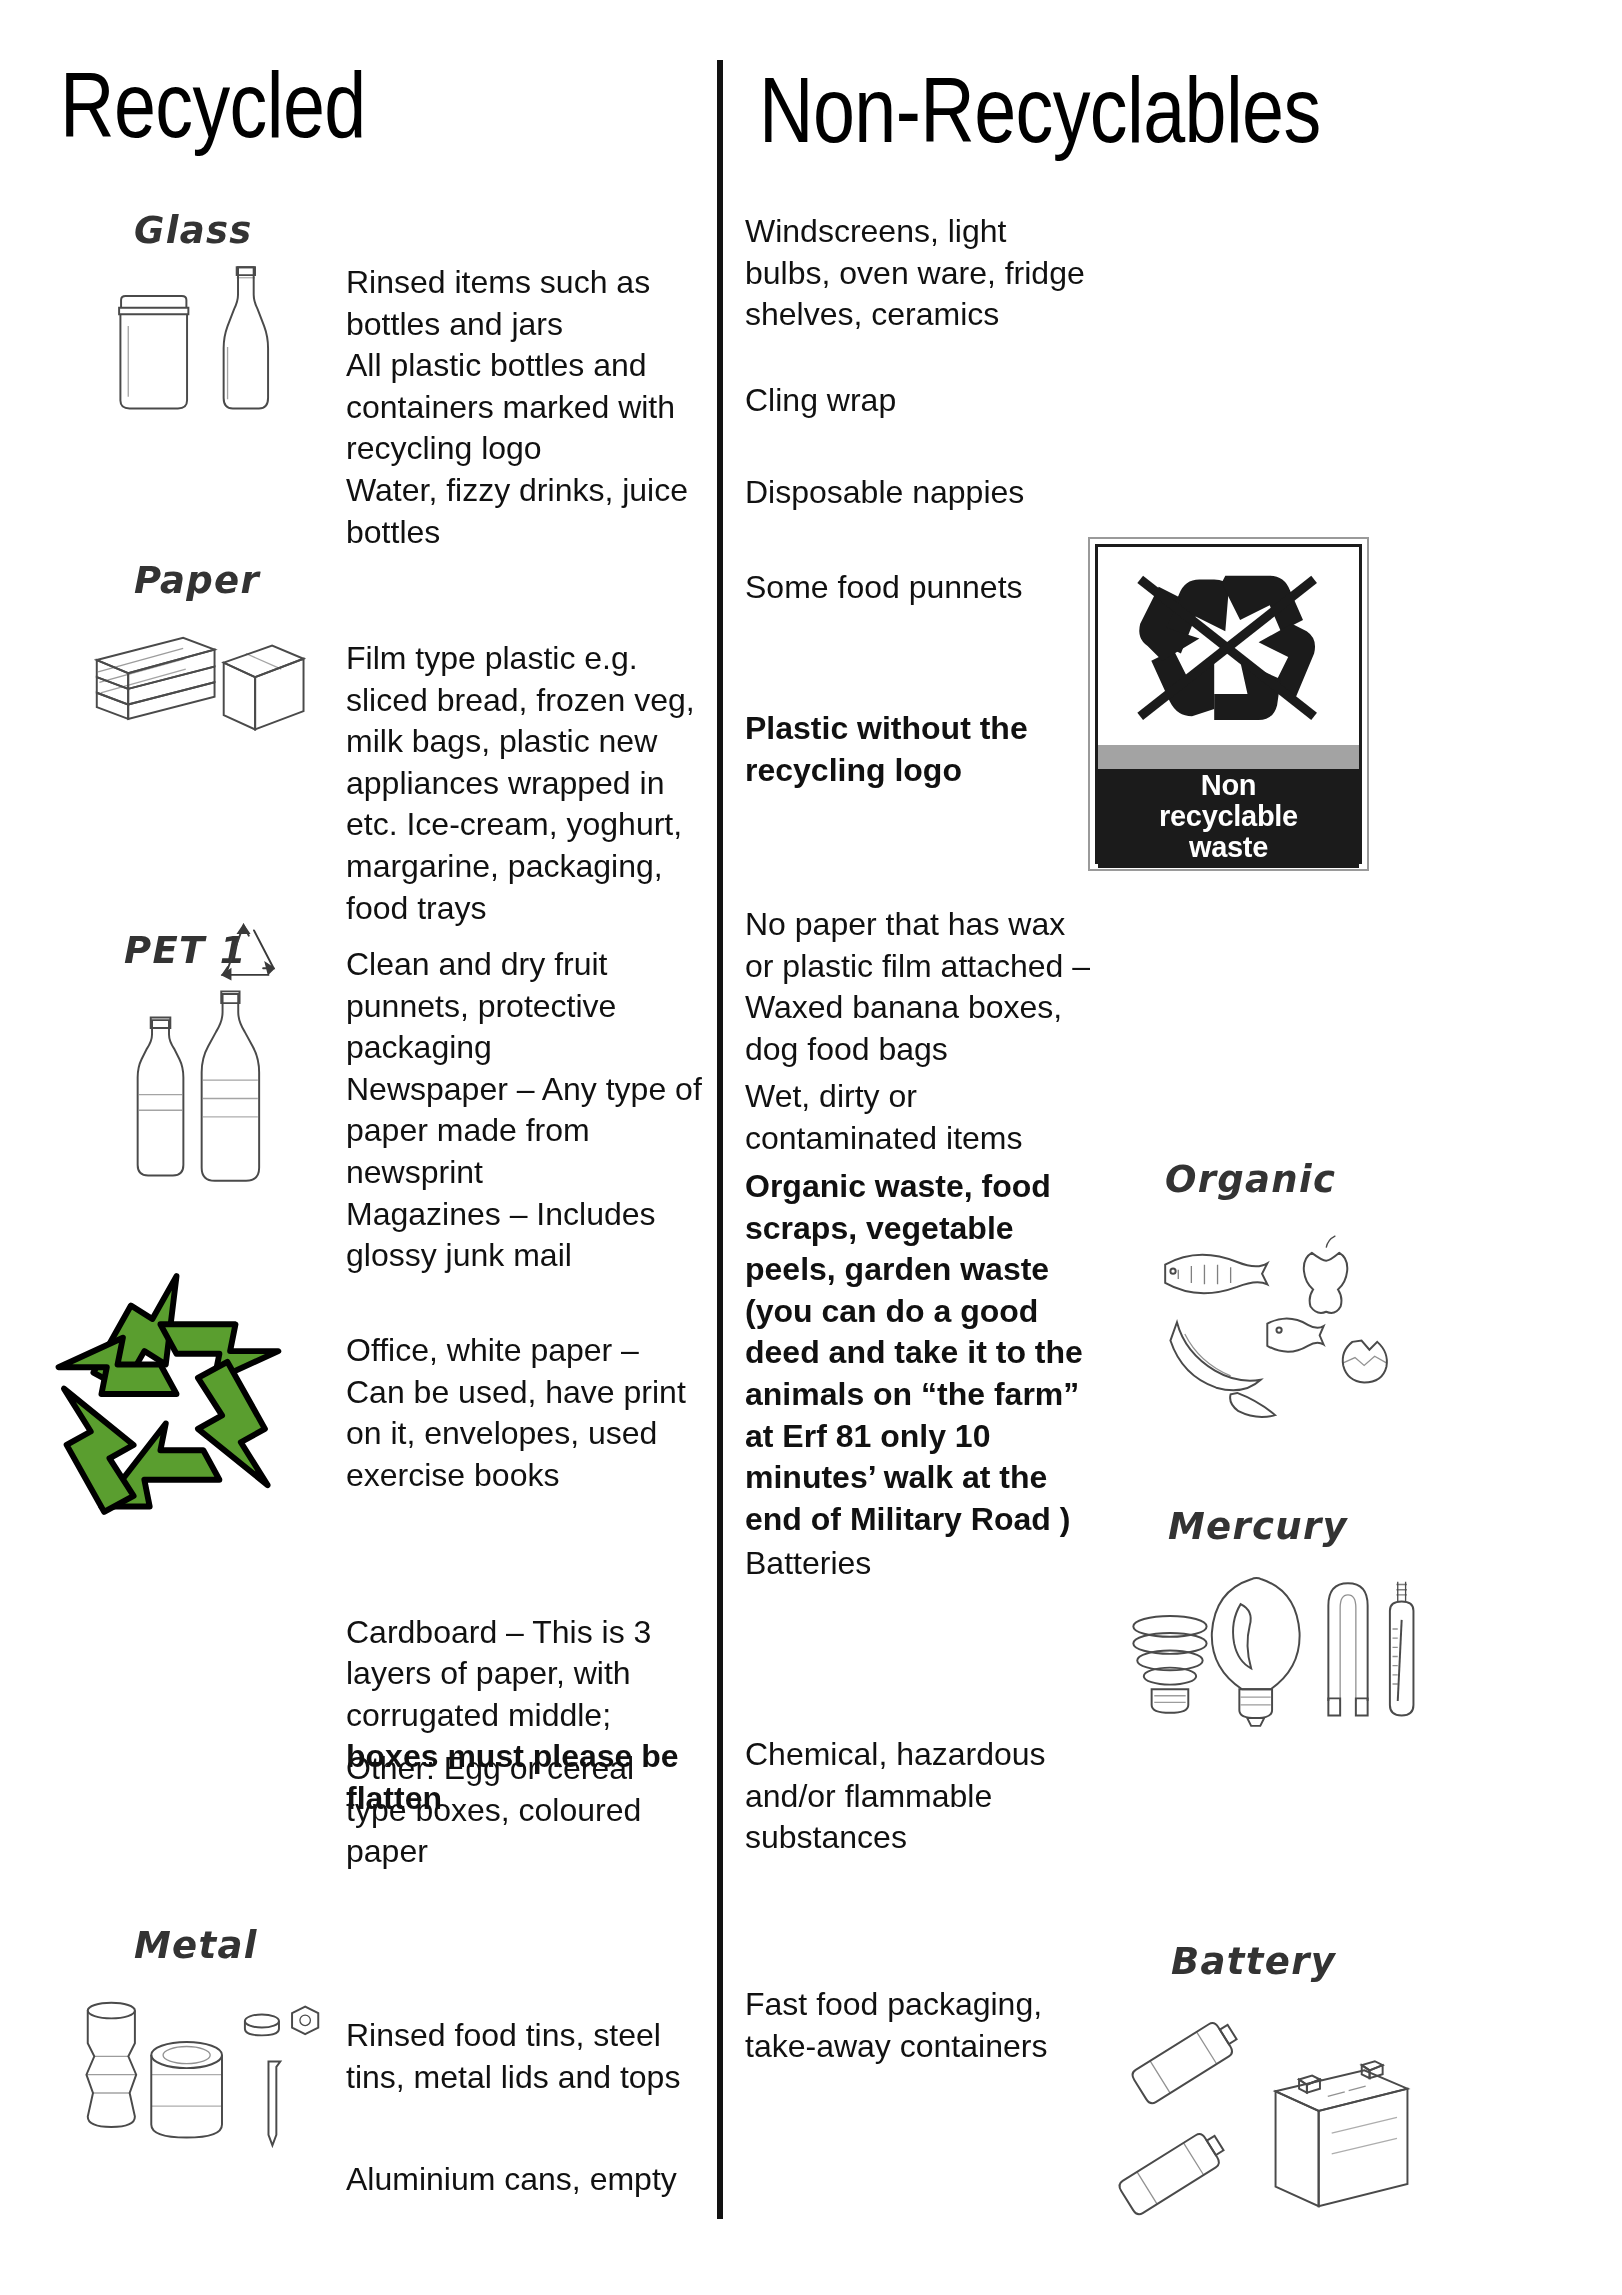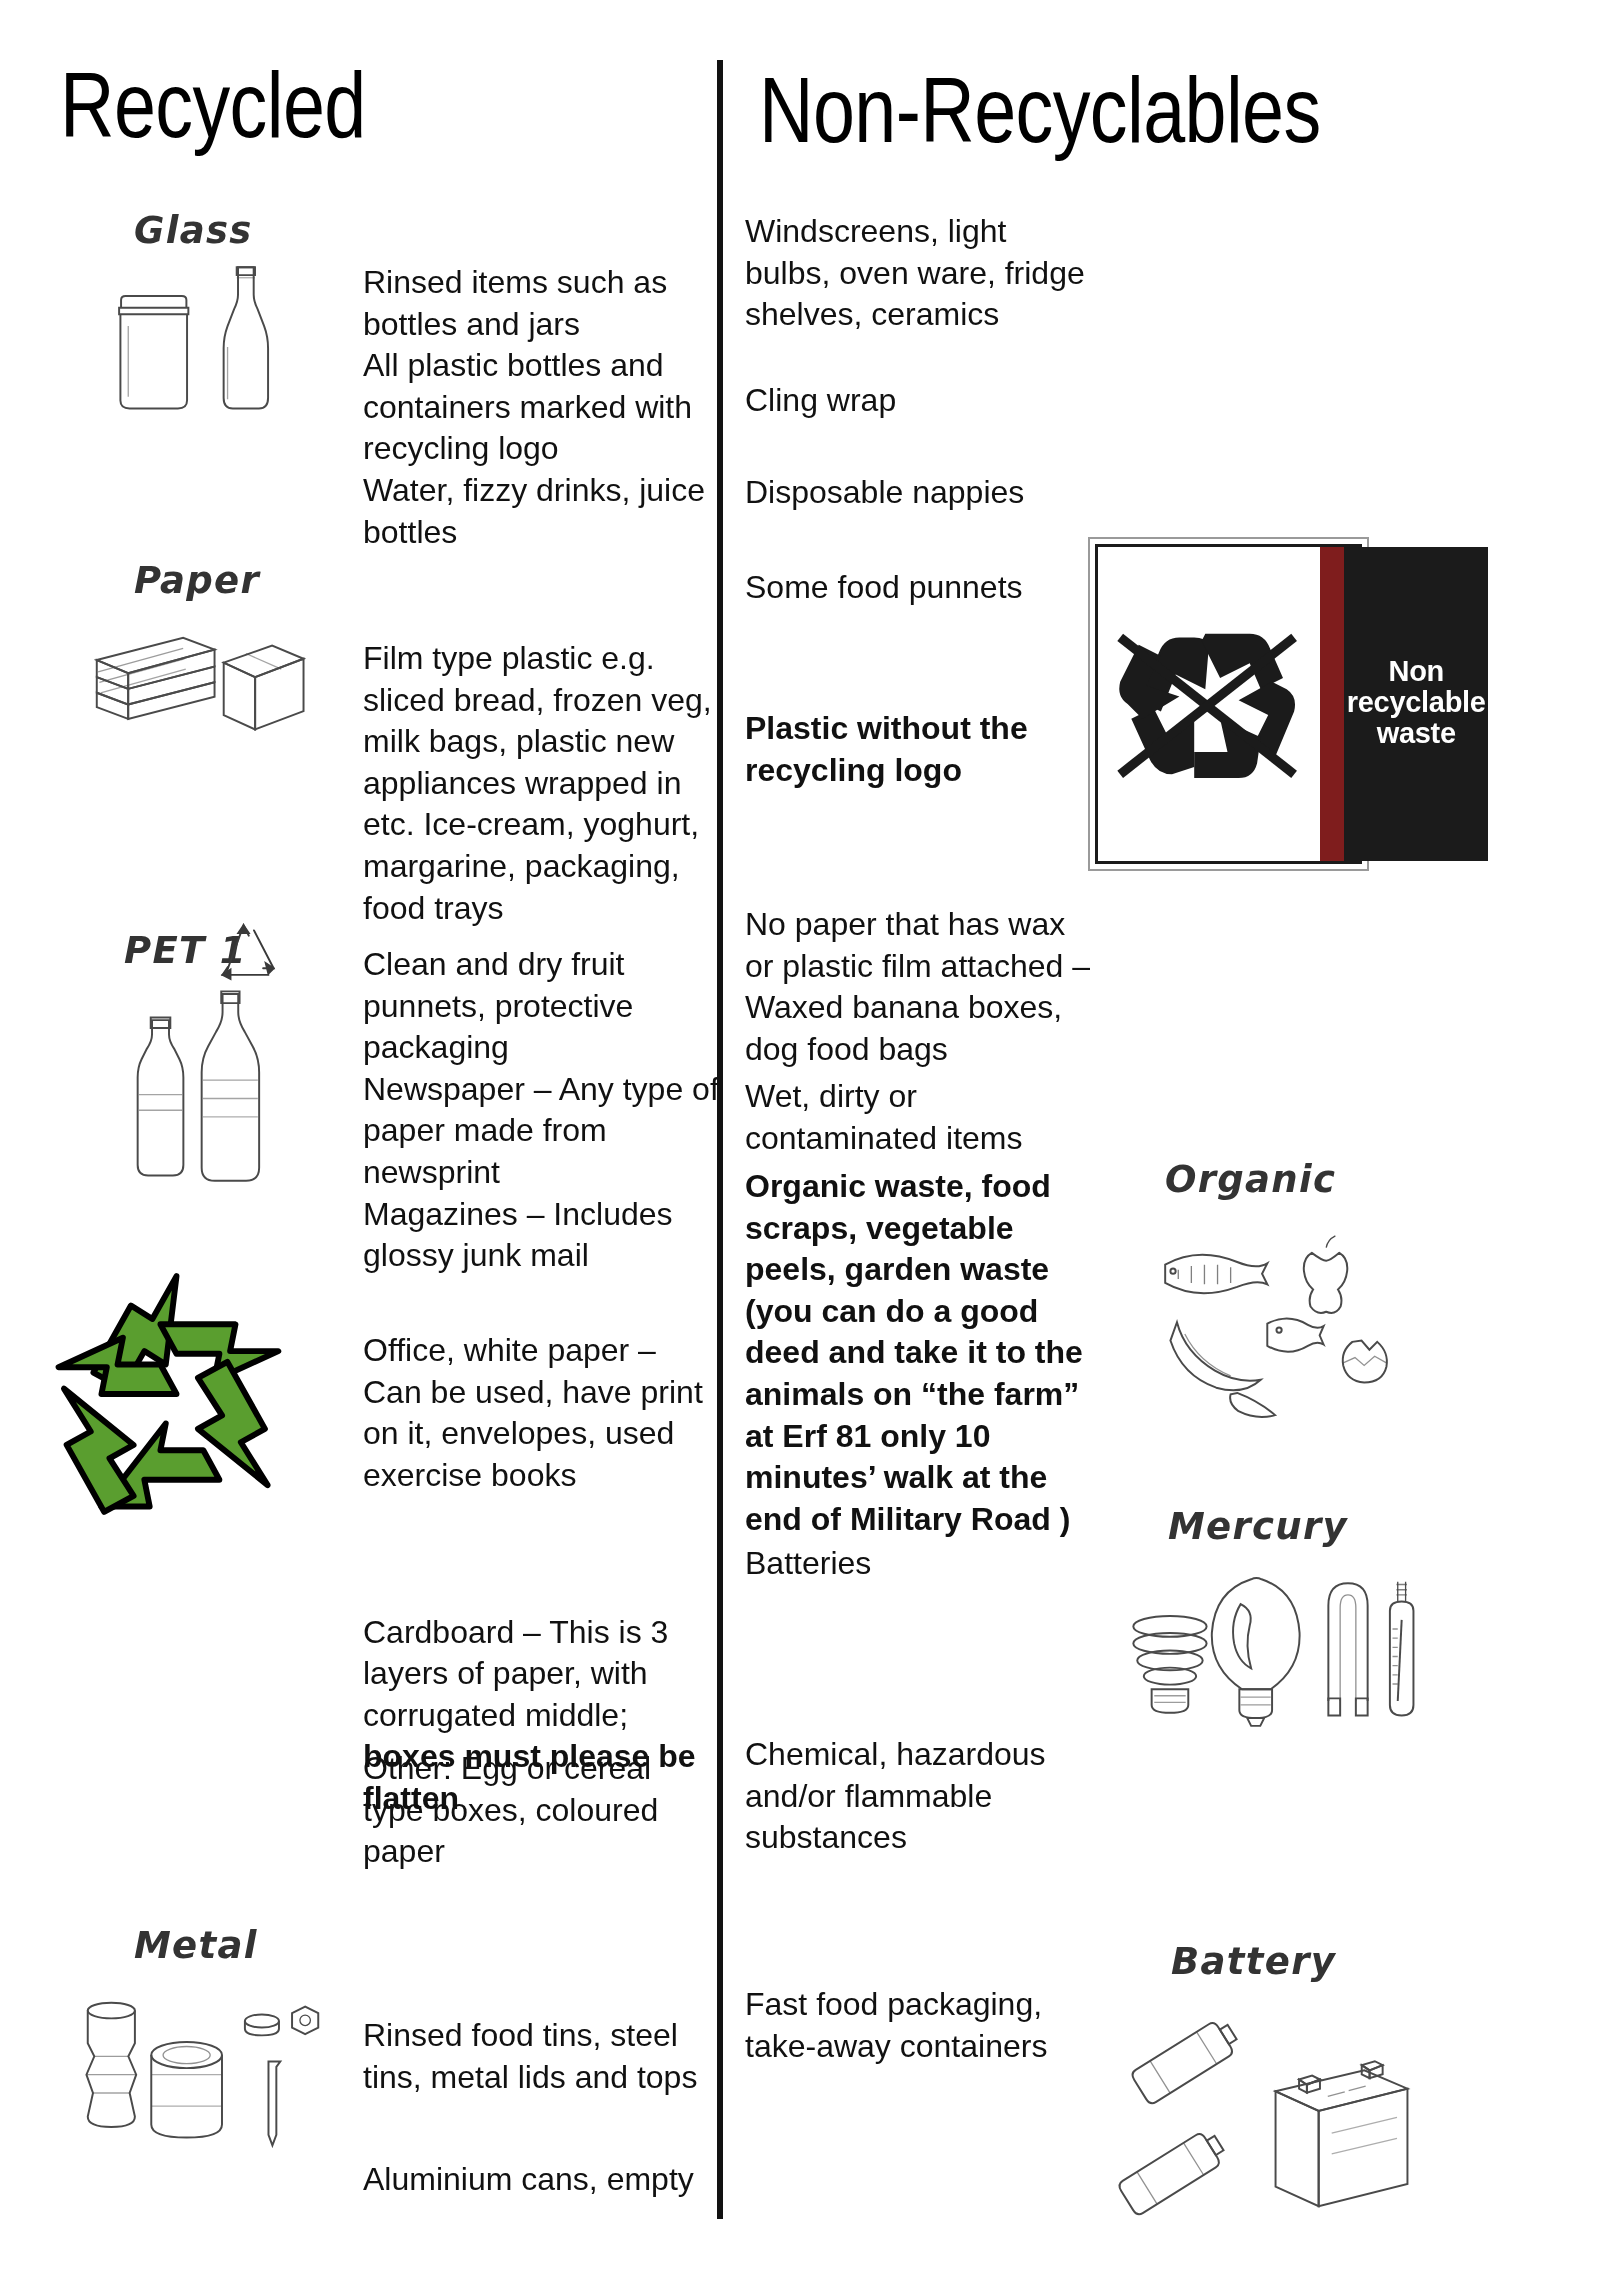--- a/index.html
+++ b/index.html
@@ -23,21 +23,21 @@
     white-space:nowrap;
   }
   #title-left{left:60px;top:59px;}
   #title-right{left:759px;top:64px;}
 
   
   .col-text{
     position:absolute;font-size:32px;line-height:1.30;
     color:#111;white-space:pre-line;
   }
-  .col-left-text{left:363px;width:357px;}
+  .col-left-text{left:346px;width:357px;}
   .col-right-text{left:745px;width:353px;}
   .b{font-weight:bold;}
   .blk-bold{font-weight:bold;}
 
   
   .hand{
     position:absolute;font-family:"DejaVu Sans", sans-serif;
     font-style:italic;font-weight:bold;color:#333;
     font-size:37px;letter-spacing:1.3px;white-space:nowrap;
   }
@@ -50,21 +50,21 @@
   #recycle-logo{position:absolute;left:39px;top:1260px;width:275px;height:268px;}
 
   
   #non-recyclable-sign{
     position:absolute;left:1088px;top:537px;width:281px;height:334px;
     background:#fff;border:2px solid #9a9a9a;box-sizing:border-box;
     padding:5.2px;
   }
   #non-recyclable-sign .inner{
     width:100%;height:100%;border:3.3px solid #1b1b1b;box-sizing:border-box;
-    display:flex;flex-direction:row;background:#7f1d1d;gap:24px;
+    display:flex;flex-direction:column;background:#a3a3a3;gap:24px;
   }
   #non-recyclable-sign .pict{
     flex:0 0 63%;display:flex;align-items:center;justify-content:center;background:#fff;
   }
   #non-recyclable-sign .caption{
     flex:1;background:#1b1b1b;color:#fff;display:flex;align-items:center;
     justify-content:center;text-align:center;font-weight:bold;
     font-size:29px;line-height:1.07;letter-spacing:-0.3px;
     font-family:"Liberation Sans", sans-serif;padding:1.3px 2.6px 5.2px;
     white-space:pre-line;

